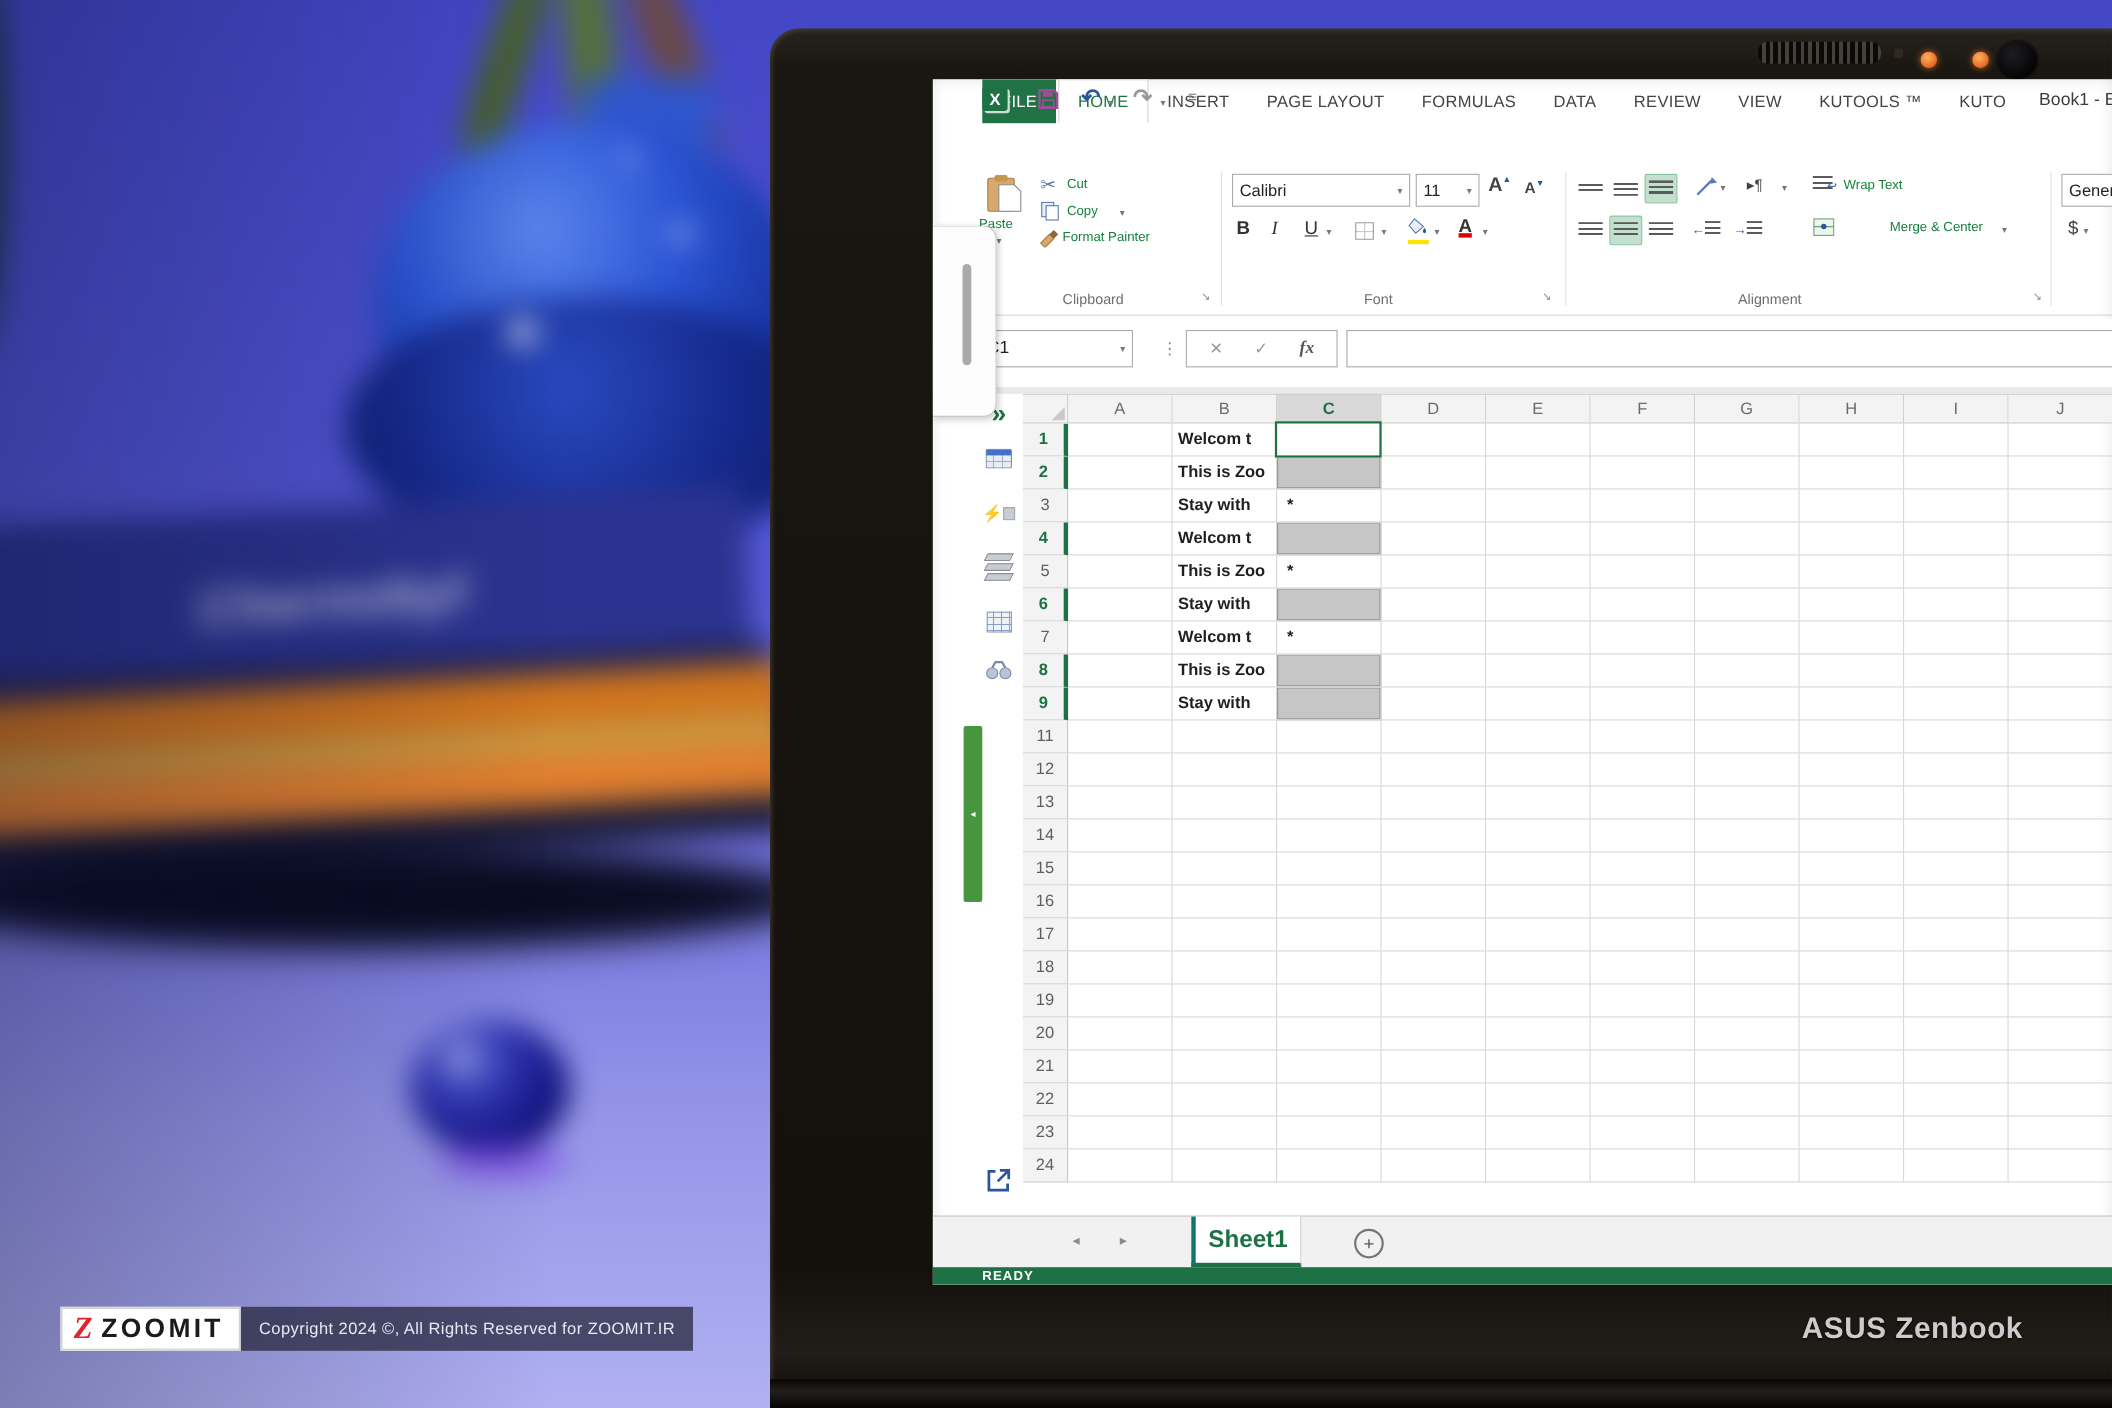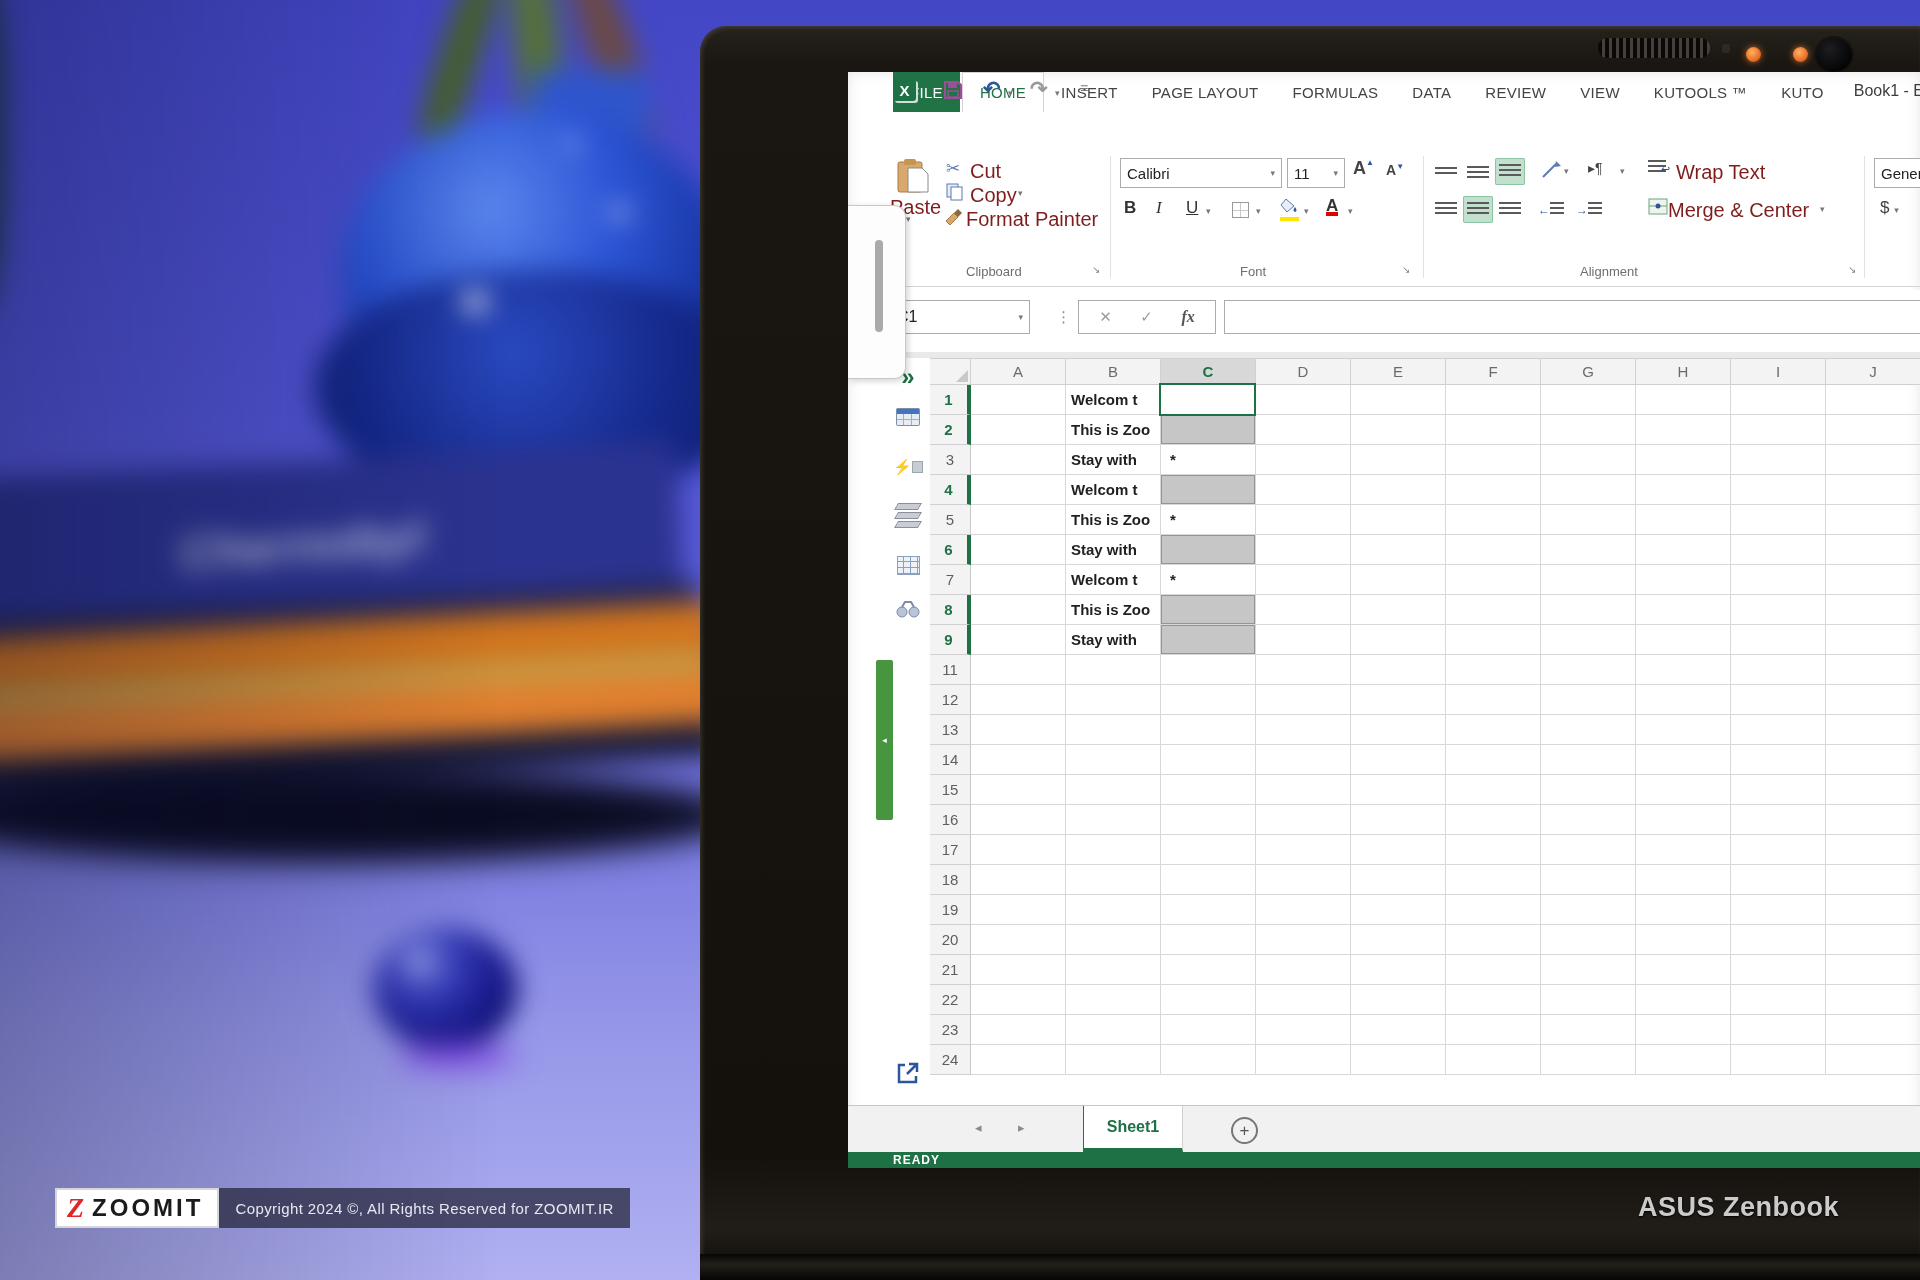--- a/index.html
+++ b/index.html
@@ -73,21 +73,21 @@
 
   .tabs{left:0;top:38px;width:100%;height:40px;display:flex;align-items:stretch;padding-left:45px;box-sizing:border-box;}
   .tab{display:flex;align-items:center;padding:0 17px;font-size:15px;color:#444;letter-spacing:.3px;white-space:nowrap;}
   .tab.file{background:#217346;color:#fff;margin-right:2px;}
   .tab.active{background:#fff;color:#217346;border:1px solid #d4d4d4;border-bottom:none;}
 
   .ribbon{left:0;top:78px;width:100%;height:137px;border-bottom:1px solid #d4d4d4;box-sizing:border-box;}
   .gsep{position:absolute;top:6px;width:1px;height:122px;background:#e2e2e2;}
   .glabel{position:absolute;top:114px;font-size:13px;color:#6e6e6e;}
   .launcher{position:absolute;top:114px;font-size:10px;color:#8a8a8a;}
-  .rbtn-label{font-size:20px;color:#7f1d1d;}
+  .rbtn-label{font-size:12px;color:#15803d;}
   .lines{display:inline-block;width:22px;height:15px;
       background:repeating-linear-gradient(#5a5a5a 0 2px,transparent 2px 5px);}
   .alblock{position:absolute;width:30px;height:27px;display:flex;align-items:center;justify-content:center;border-radius:2px;}
   .alblock.on{background:#c3dfcd;box-shadow:inset 0 0 0 1px #8cc5a3;}
   .combo{position:absolute;border:1px solid #ababab;background:#fff;display:flex;align-items:center;
       font-size:15px;color:#222;padding:0 6px;box-sizing:border-box;justify-content:space-between;}
   .border-ic{width:17px;height:16px;box-shadow:inset 0 0 0 1px #9a9a9a;
       background:linear-gradient(#c9c9c9,#c9c9c9) 50% 0/1px 100% no-repeat,
                  linear-gradient(#c9c9c9,#c9c9c9) 0 50%/100% 1px no-repeat;}
   .swatch{position:absolute;left:0;bottom:-4px;width:100%;height:4px;}
@@ -130,23 +130,23 @@
   .layers-ic{width:24px;height:7px;background:#c9ccd4;box-shadow:inset 0 0 0 1px #8b8f99;transform:skewX(-28deg);}
   .green-bar{left:28px;top:588px;width:17px;height:160px;background:#48953f;border-radius:2px;
       display:flex;align-items:center;justify-content:center;color:#fff;font-size:9px;}
   .panel{left:0;top:133px;width:57px;height:172px;background:#fdfdfd;border:1px solid #c8c8c8;border-left:none;
       border-radius:0 12px 12px 0;box-shadow:2px 2px 6px rgba(0,0,0,.18);z-index:8;}
   .panel-pill{position:absolute;left:27px;top:34px;width:8px;height:92px;background:#aaa;border-radius:4px;}
 
   
   .sheetbar{left:0;top:1033px;width:100%;height:47px;background:#f1f1f1;border-top:1px solid #c6c6c6;box-sizing:border-box;}
   .stab{position:absolute;left:235px;top:0;width:100px;height:46px;background:#fff;
-      border-left:1px solid #0f766e;border-right:1px solid #d0d0d0;border-bottom:4px solid #1e7145;
+      border-left:4px solid #0f766e;border-right:1px solid #d0d0d0;border-bottom:4px solid #1e7145;
       box-sizing:border-box;display:flex;align-items:center;justify-content:center;
-      color:#1e7145;font-weight:bold;font-size:16px;}
+      color:#1e7145;font-weight:bold;font-size:22px;}
   .addsheet{position:absolute;left:383px;top:11px;width:23px;height:23px;border:2px solid #767676;border-radius:50%;
       color:#555;display:flex;align-items:center;justify-content:center;font-size:17px;}
   .status{left:0;top:1080px;width:100%;height:16px;background:#1e7145;color:#fff;font-size:12px;
       font-weight:bold;letter-spacing:1px;display:flex;align-items:center;padding-left:45px;box-sizing:border-box;}
 </style>
 </head>
 <body>
 
 <div class="bg">
   <div class="bg-blur">
@@ -316,21 +316,21 @@
         <span class="lines"></span>
       </div>
     <div class="abs" style="left:690px;top:50px;"><span style="color:#2b579a;font-size:12px;">←</span><span class="lines" style="width:14px;height:12px;"></span></div>
     <div class="abs" style="left:728px;top:50px;"><span style="color:#2b579a;font-size:12px;">→</span><span class="lines" style="width:14px;height:12px;"></span></div>
     <div class="abs" style="left:800px;top:48px;">
       <svg width="20" height="17">
           <rect x="1" y="1" width="18" height="15" fill="#eef4ee" stroke="#6aa47a"></rect>
           <line x1="1" y1="8" x2="19" y2="8" stroke="#6aa47a"></line>
           <circle cx="10" cy="8" r="2.5" fill="#2b579a"></circle>
         </svg></div>
-    <span class="abs rbtn-label" style="left:820px;top:49px;">Merge &amp; Center</span>
+    <span class="abs rbtn-label" style="left:870px;top:49px;">Merge &amp; Center</span>
     <div class="abs dd" style="left:972px;top:54px;">▾</div>
     <div class="abs glabel" style="left:732px;">Alignment</div>
     <div class="abs launcher" style="left:1000px;">↘</div>
     <div class="gsep" style="left:1016px;"></div>
 
     <div class="combo" style="left:1026px;top:8px;width:70px;height:30px;">
       <span>Gener</span>
       </div>
     <div class="abs" style="left:1032px;top:48px;font-size:17px;color:#444;"><span>$</span> <span class="dd">▾</span></div>
   </div>

